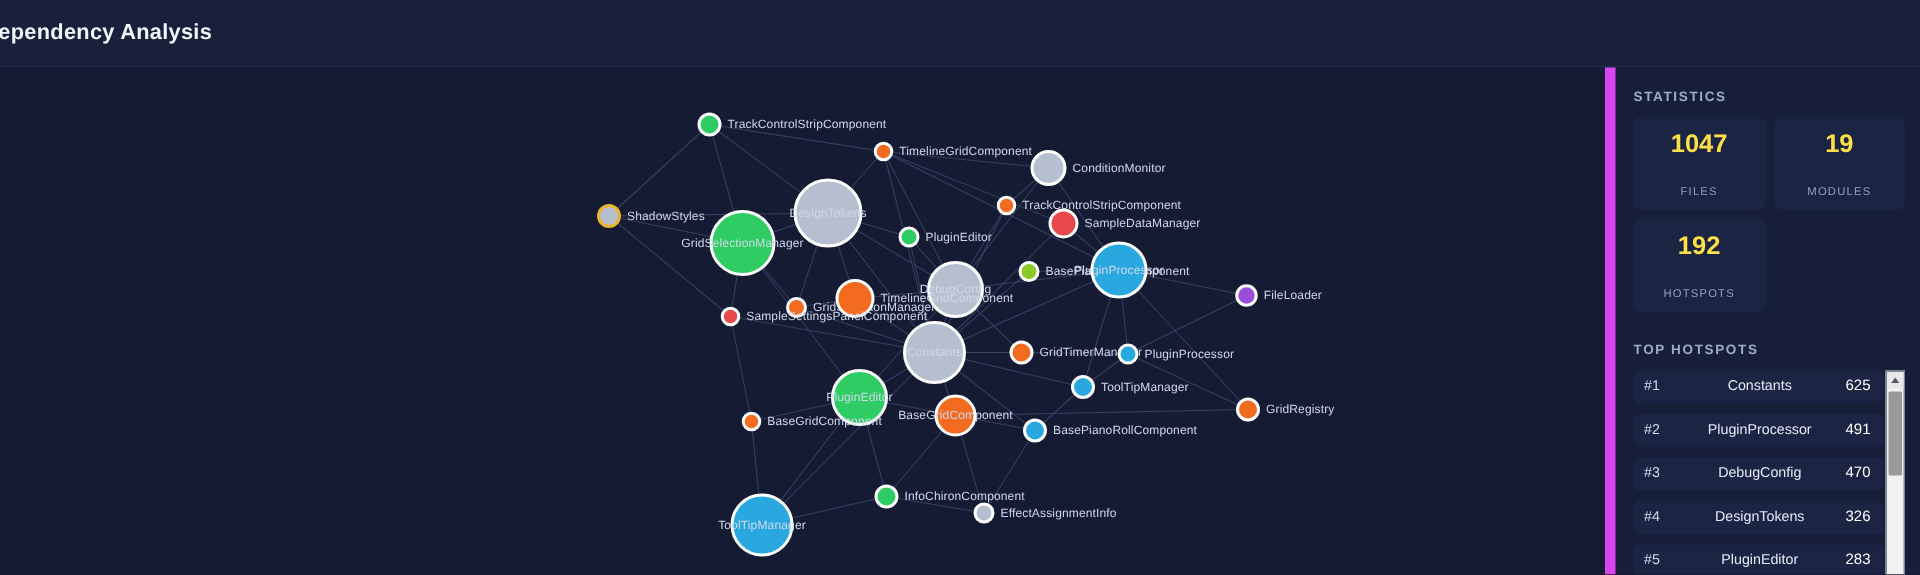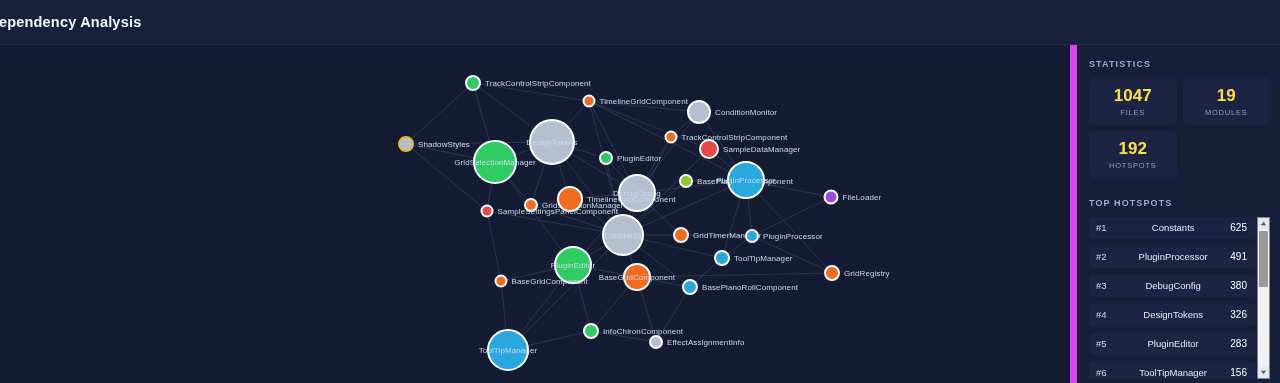--- a/index.html
+++ b/index.html
@@ -68,21 +68,21 @@
   #stats-grid {
     display:grid; grid-template-columns:1fr 1fr; gap:6px; margin-bottom:20px;
   }
   .stat-card {
     background:#1b2442; border-radius:5px;
     padding:9px 4px 8px; text-align:center;
   }
   .stat-value { font-size:17px; font-weight:bold; color:#fde047; line-height:1.05; }
   .stat-label {
     font-size:7.5px; color:#93a0bd; letter-spacing:.8px;
-    text-transform:uppercase; margin-top:3px;
+    text-transform:uppercase; margin-top:18px;
   }
 
   #hotspots-wrap { position:relative; }
   #hotspot-list {
     position:relative; height:162px; overflow:hidden;
     padding-right:14px;
   }
   .hotspot-row {
     display:flex; align-items:center;
     background:#1b2442; border-radius:4px;
@@ -336,21 +336,21 @@
             <span class="hs-count">625</span>
           </div>
           <div class="hotspot-row">
             <span class="hs-rank">#2</span>
             <span class="hs-name">PluginProcessor</span>
             <span class="hs-count">491</span>
           </div>
           <div class="hotspot-row">
             <span class="hs-rank">#3</span>
             <span class="hs-name">DebugConfig</span>
-            <span class="hs-count">380</span>
+            <span class="hs-count">470</span>
           </div>
           <div class="hotspot-row">
             <span class="hs-rank">#4</span>
             <span class="hs-name">DesignTokens</span>
             <span class="hs-count">326</span>
           </div>
           <div class="hotspot-row">
             <span class="hs-rank">#5</span>
             <span class="hs-name">PluginEditor</span>
             <span class="hs-count">283</span>

